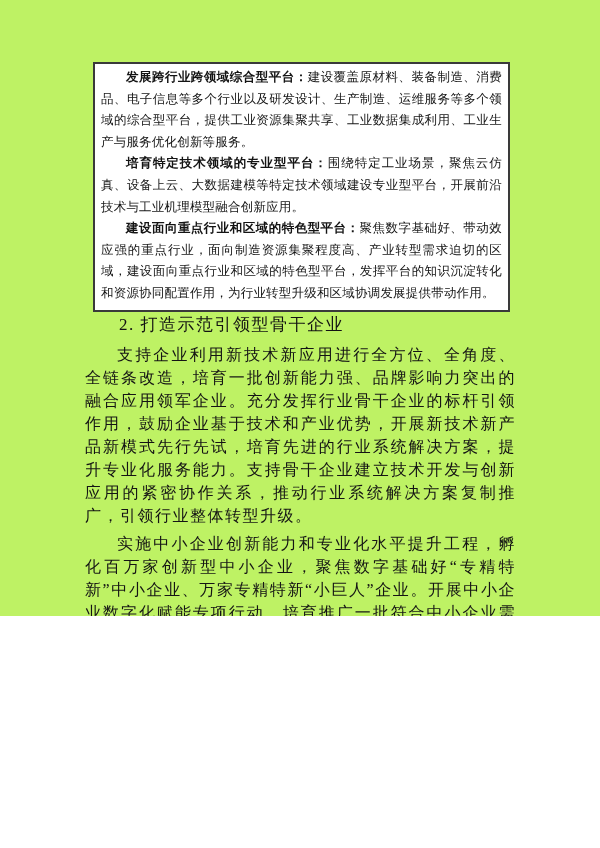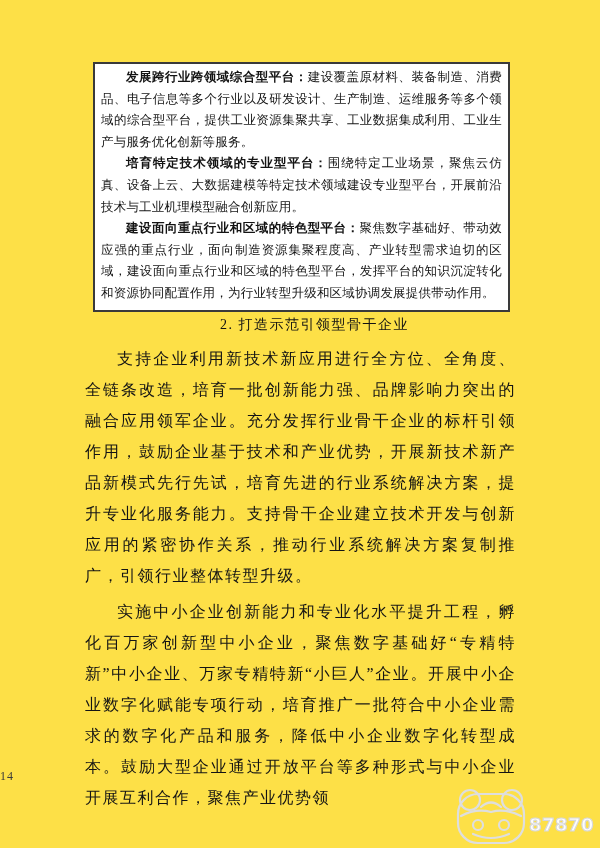--- a/index.html
+++ b/index.html
@@ -1,20 +1,20 @@
 <!DOCTYPE html>
 <html><head>
 <meta charset="utf-8">
 <style>
   html, body { margin: 0; padding: 0; background: #ffffff; }
   .page {
     position: relative;
     width: 600px;
-    height: 848px;
-    background: #fde047;
+    height: 616px;
+    background: #bef264;
     font-family: "Liberation Serif", serif;
     color: #1a1a1a;
     overflow: hidden;
   }
   
   .notice-box {
     position: absolute;
     left: 93px;
     top: 62px;
     width: 417px;
@@ -35,33 +35,32 @@
   .notice-box .lead { font-weight: 700; }
 
   
   .content {
     position: absolute;
     left: 85px;
     top: 310px;
     width: 431px;
   }
   .heading {
-    font-size: 14px;
+    font-size: 17px;
     line-height: 30px;
     margin: 0 0 3px 0;
     text-indent: 2em;
     letter-spacing: 1.5px;
     color: #121212;
     font-weight: 400;
-    text-align: center;
   }
   .para {
     margin: 0 0 5px 0;
     font-size: 16px;
-    line-height: 31px;
+    line-height: 23px;
     text-align: justify;
     text-indent: 2em;
     letter-spacing: 1.5px;
     color: #141414;
   }
 
   
   .page-num {
     position: absolute;
     left: 0;

